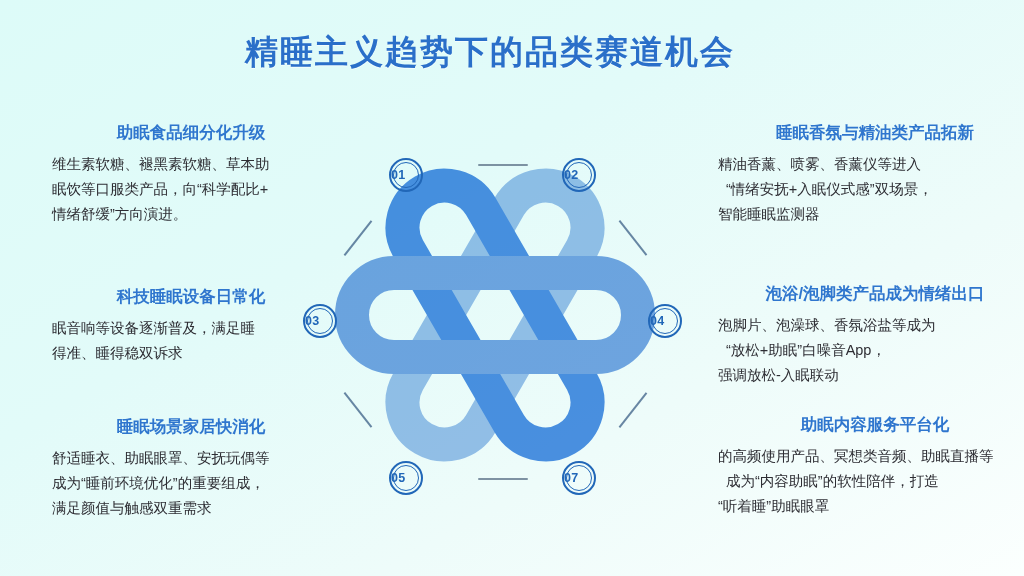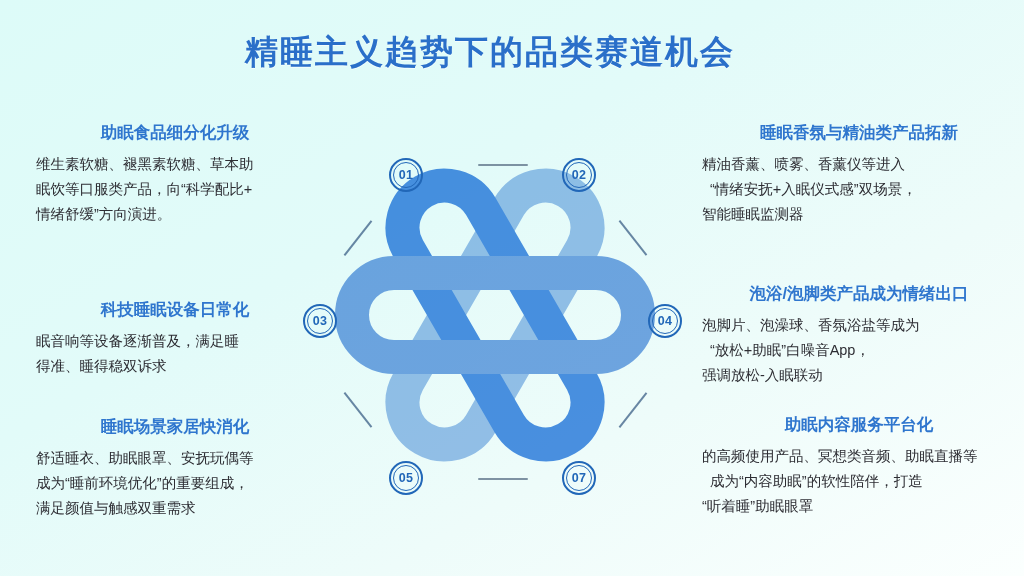--- a/index.html
+++ b/index.html
@@ -35,21 +35,21 @@
   }
 
   
   .col {
     position: absolute;
     width: 300px;
   }
   .col-left  { left: 36px; }
   .col-right { right: 22px; }
 
-  .block { position: absolute; width: 300px; }
+  .block { position: absolute; width: 300px; margin-left: 16px; }
 
   .block-head {
     font-size: 16.5px;
     font-weight: bold;
     color: #2f76ce;
     margin-bottom: 9px;
     line-height: 1.2;
     white-space: nowrap;
   }
   .block-body {
@@ -59,21 +59,21 @@
   }
   .block-body div { white-space: nowrap; }
 
   .col-left .block-head  { text-align: center; padding-right: 22px; }
   .col-left .block-body  { text-align: left; }
   .col-right .block-head { text-align: center; padding-left: 14px; }
   .col-right .block-body { text-align: left; }
 
   
   .b1 { top: 123px; }
-  .b3 { top: 300px; }
+  .b3 { top: 287px; }
   .b5 { top: 417px; }
   .b2 { top: 123px; }
   .b4 { top: 284px; }
   .b6 { top: 415px; }
 
   .col-right .block-body.center-ish div:nth-child(2) { padding-left: 8px; }
 
   
   .knot-wrap {
     position: absolute;
@@ -87,21 +87,21 @@
   
   .badge {
     position: absolute;
     width: 34px;
     height: 34px;
     border-radius: 50%;
     border: 2px solid #2167b8;
     box-sizing: border-box;
     display: flex;
     align-items: center;
-    justify-content: center;
+    justify-content: flex-start;
     color: #2167b8;
     font-size: 12.5px;
     font-weight: bold;
     letter-spacing: 0.3px;
     background: transparent;
   }
   .badge::before {
     content: "";
     position: absolute;
     left: 2px; top: 2px; right: 2px; bottom: 2px;

